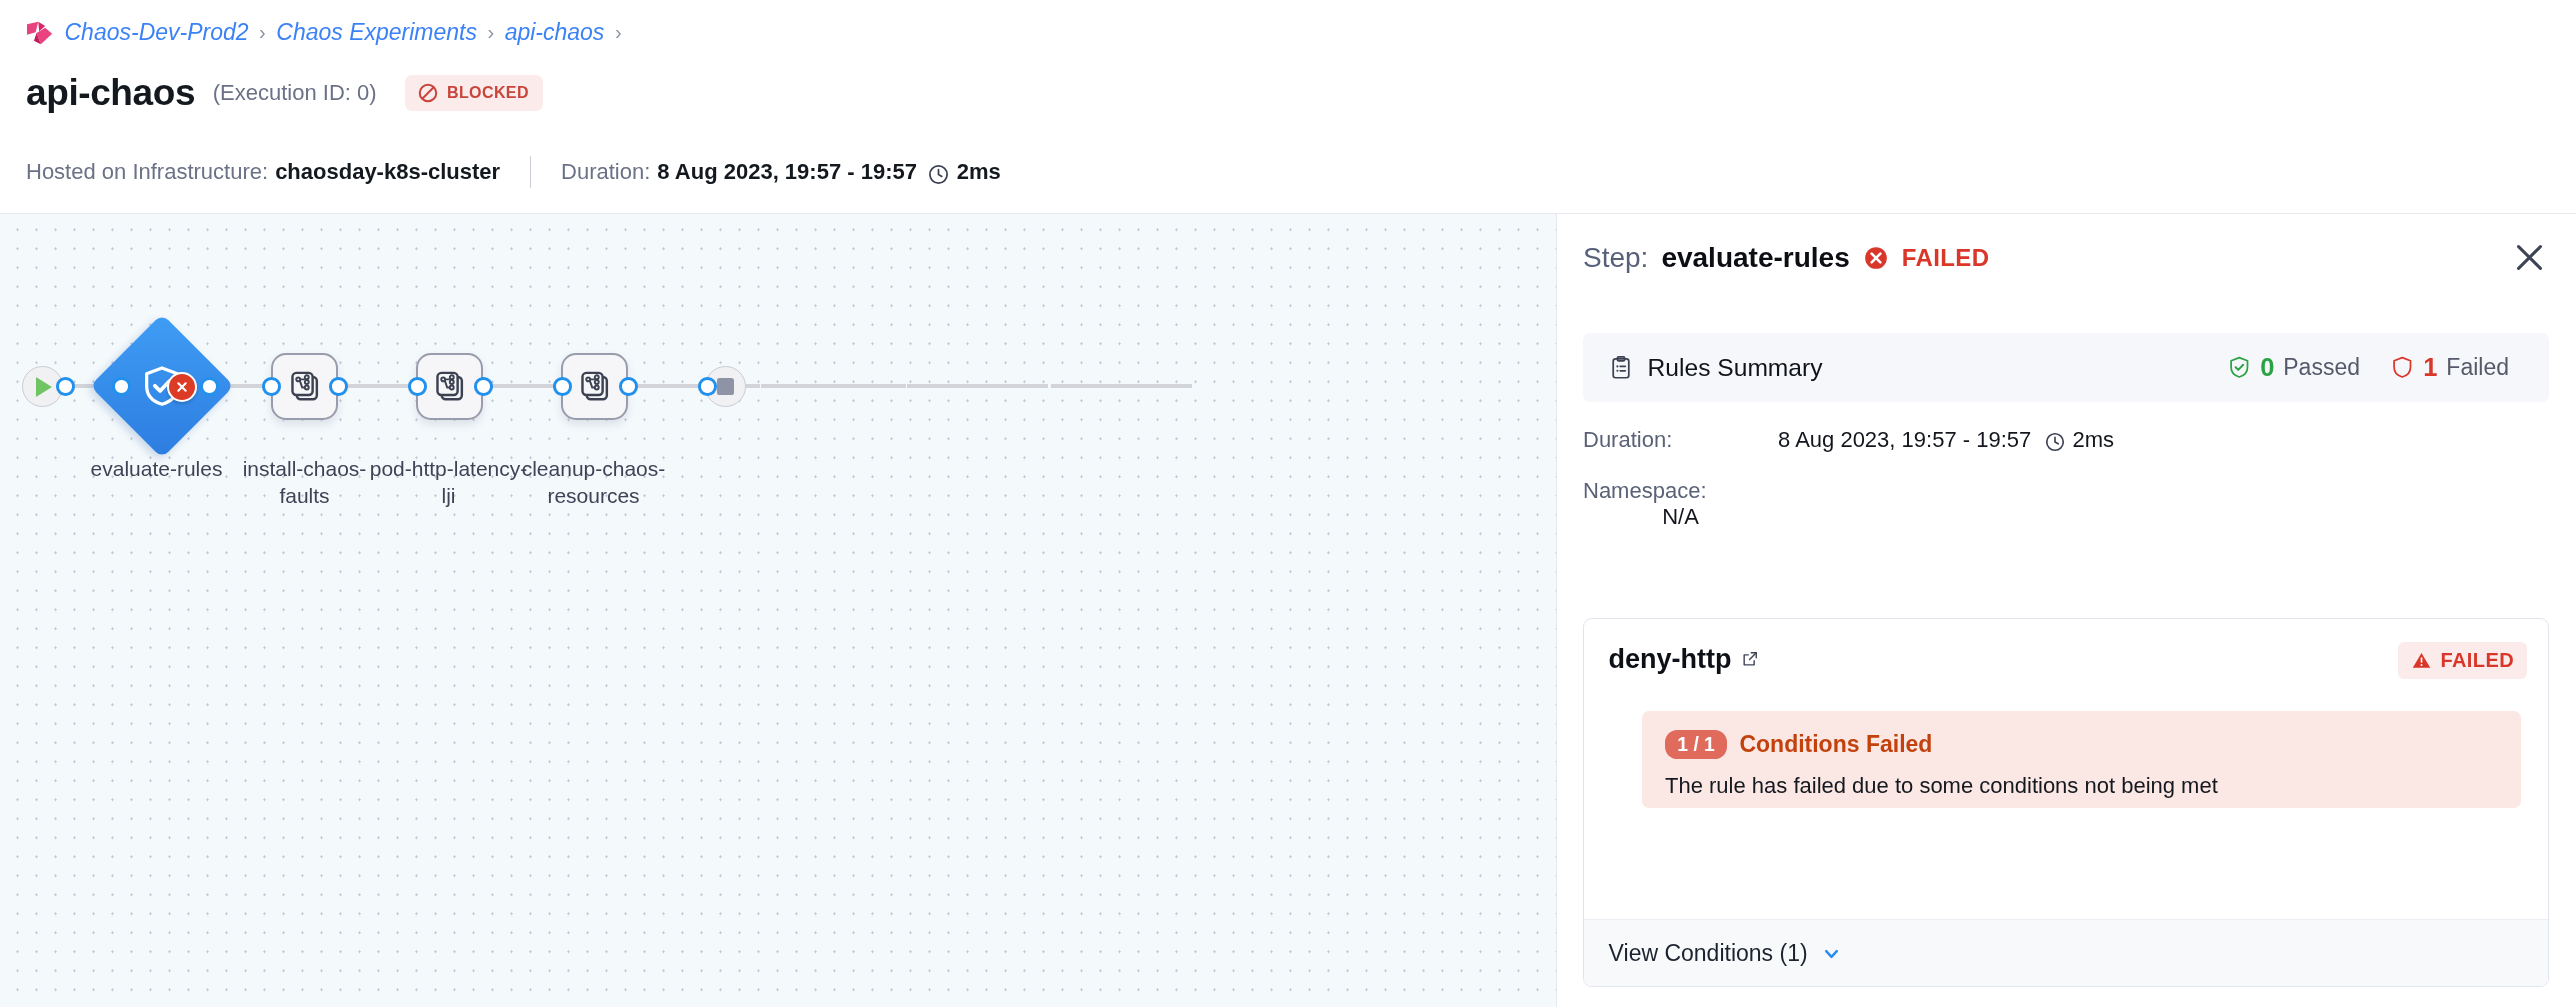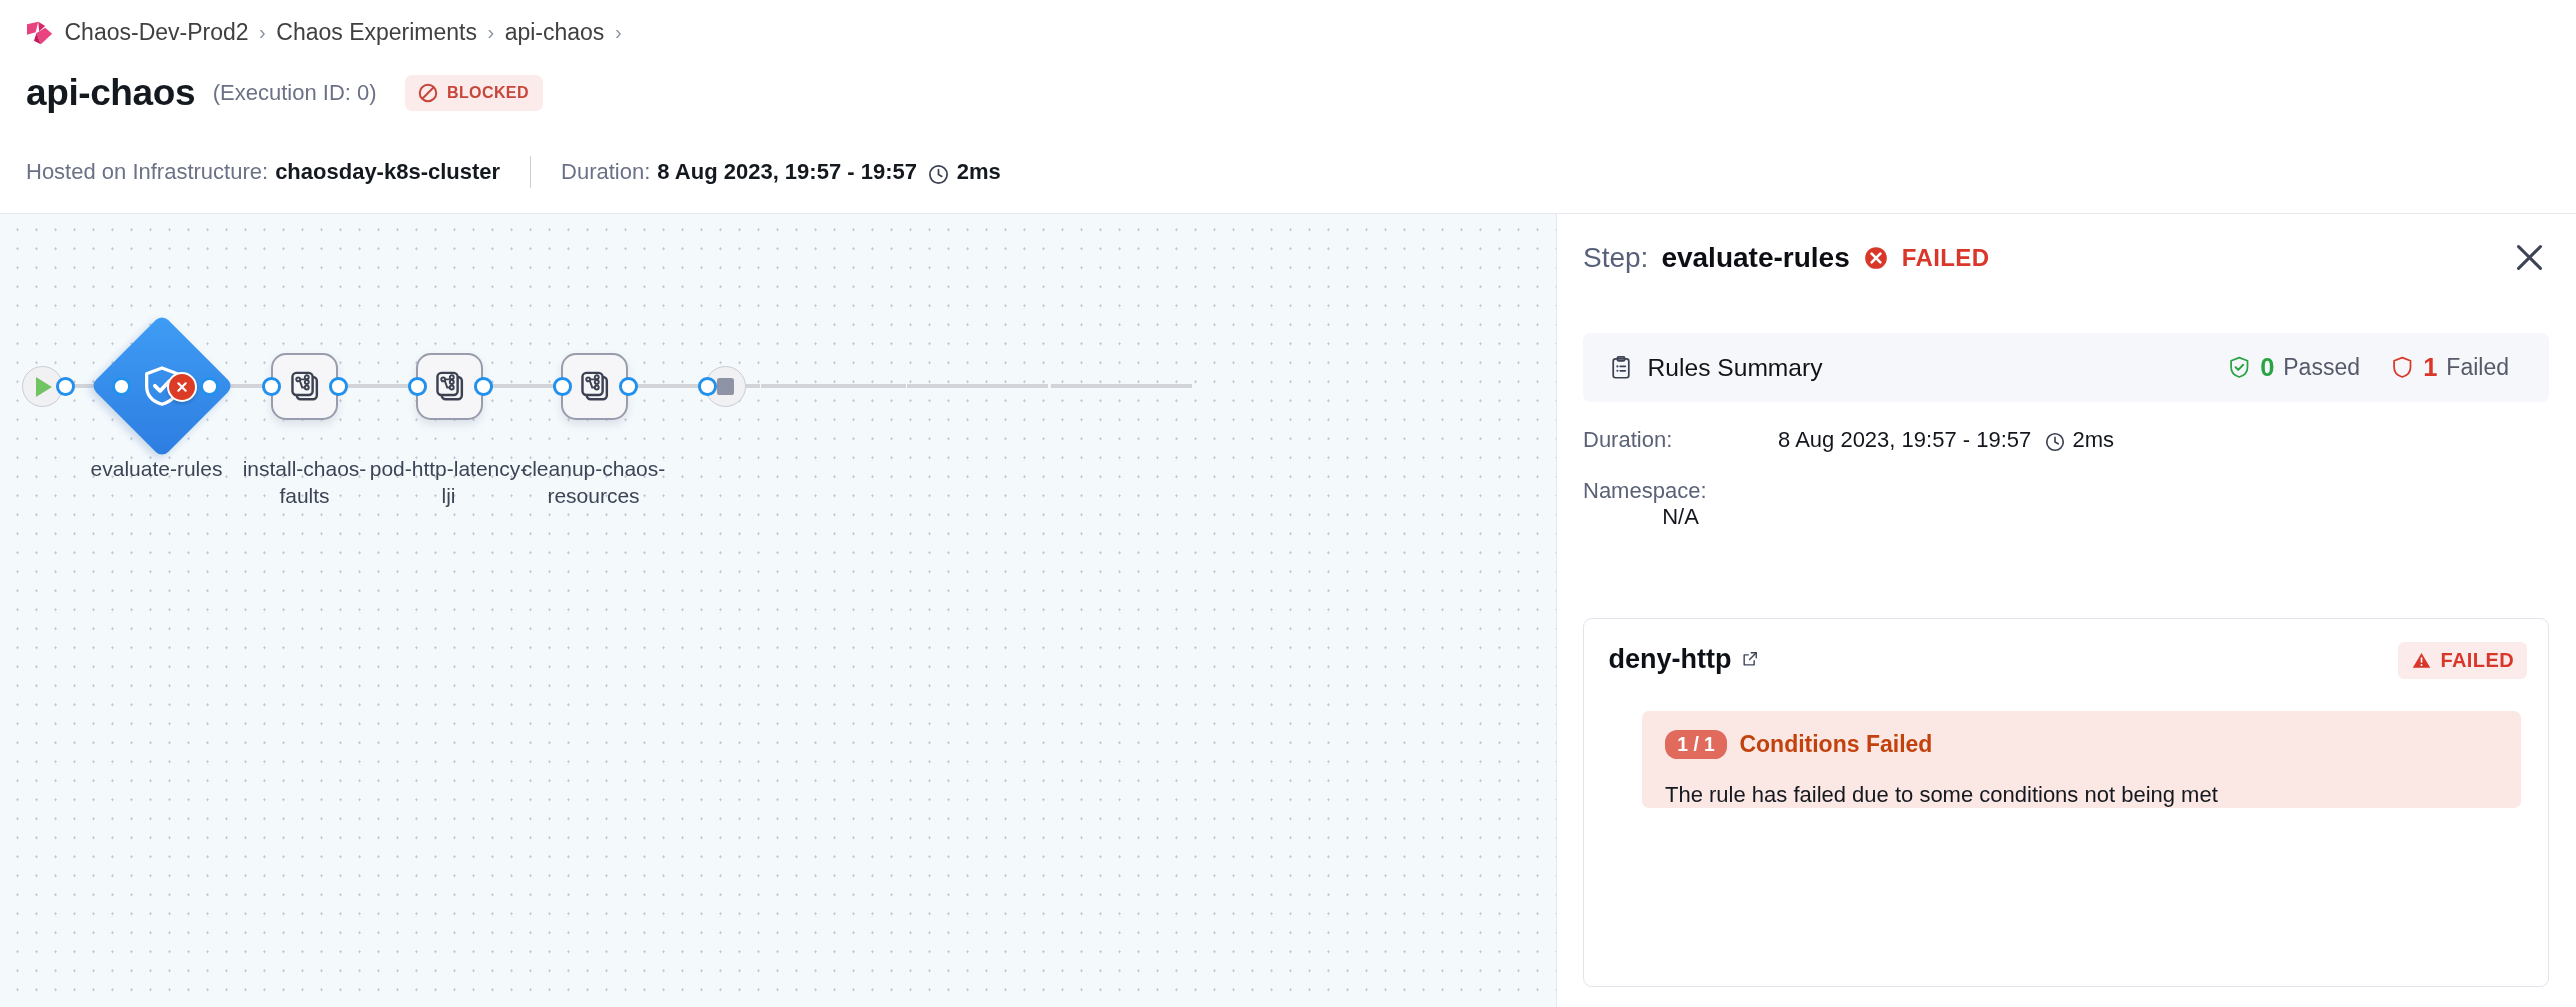--- a/index.html
+++ b/index.html
@@ -16,21 +16,21 @@
     position: absolute; left:0; top:0; width:2576px; height:214px;
     background:#ffffff; border-bottom:0.9px solid #e7e9ef;
     overflow:hidden;
   }
   .breadcrumb {
     position:absolute; left:26px; top:19.3px;
     display:flex; align-items:center; gap:10.5px;
     font-size:23px;
   }
   .bc-logo { width:28px; height:26px; display:block; flex:none; }
-  .bc-link { color:#404040; text-decoration:none; white-space:nowrap; }
+  .bc-link { color:#3b82f6; text-decoration:none; white-space:nowrap;font-style:italic; }
   .bc-sep { color:#8a92a6; font-size:20px; }
 
   .title-row {
     position:absolute; left:26px; top:72px;
     display:flex; align-items:center; gap:17.6px;
   }
   .title-main { font-size:37px; font-weight:bold; color:#14191f; letter-spacing:-0.4px; }
   .title-exec { font-size:22px; color:#6b7186; }
   .badge-blocked {
     display:flex; align-items:center; gap:8px;
@@ -194,21 +194,21 @@
   .cond-box {
     position:absolute; left:58px; top:92px; width:879px; height:97px;
     background:#fbe7e4; border-radius:7px; padding:19.3px 23px;
   }
   .cond-head { display:flex; align-items:center; gap:12.3px; }
   .cond-pill {
     background:#e06a5c; color:#ffffff; font-weight:bold;
     font-size:19.3px; padding:3.5px 12.3px; border-radius:12.3px;
   }
   .cond-title { color:#c2410c; font-size:23px; font-weight:bold; }
-  .cond-text { margin-top:23px; font-size:22px; color:#14181f; }
+  .cond-text { margin-top:14px; font-size:22px; color:#14181f; }
   .rule-footer {
     position:absolute; left:0; bottom:0; width:966px; height:67px;
     background:#f8f9fb; border-top:0.9px solid #eceef4;
     display:flex; align-items:center;
   }
   .view-cond {
     margin-left:24.6px; display:flex; align-items:center; gap:12.3px;
     font-size:23px; color:#1c2330; cursor:pointer;
   }
 </style>
@@ -435,17 +435,25 @@
       </div>
 
       <div class="cond-box">
         <div class="cond-head">
           <span class="cond-pill">1 / 1</span>
           <span class="cond-title">Conditions Failed</span>
         </div>
         <div class="cond-text">The rule has failed due to some conditions not being met</div>
       </div>
 
+      <div class="rule-footer">
+        <div class="view-cond">
+          <span>View Conditions (1)</span>
+          <svg width="23" height="23" viewBox="0 0 24 24">
+            <path d="M6.5 9.5 L12 15.5 L17.5 9.5" fill="none" stroke="#2d8cf0" stroke-width="2.6" stroke-linecap="round" stroke-linejoin="round"></path>
+          </svg>
+        </div>
+      </div>
     </div>
 
   </div>
 </div>
 
 
 </body></html>

